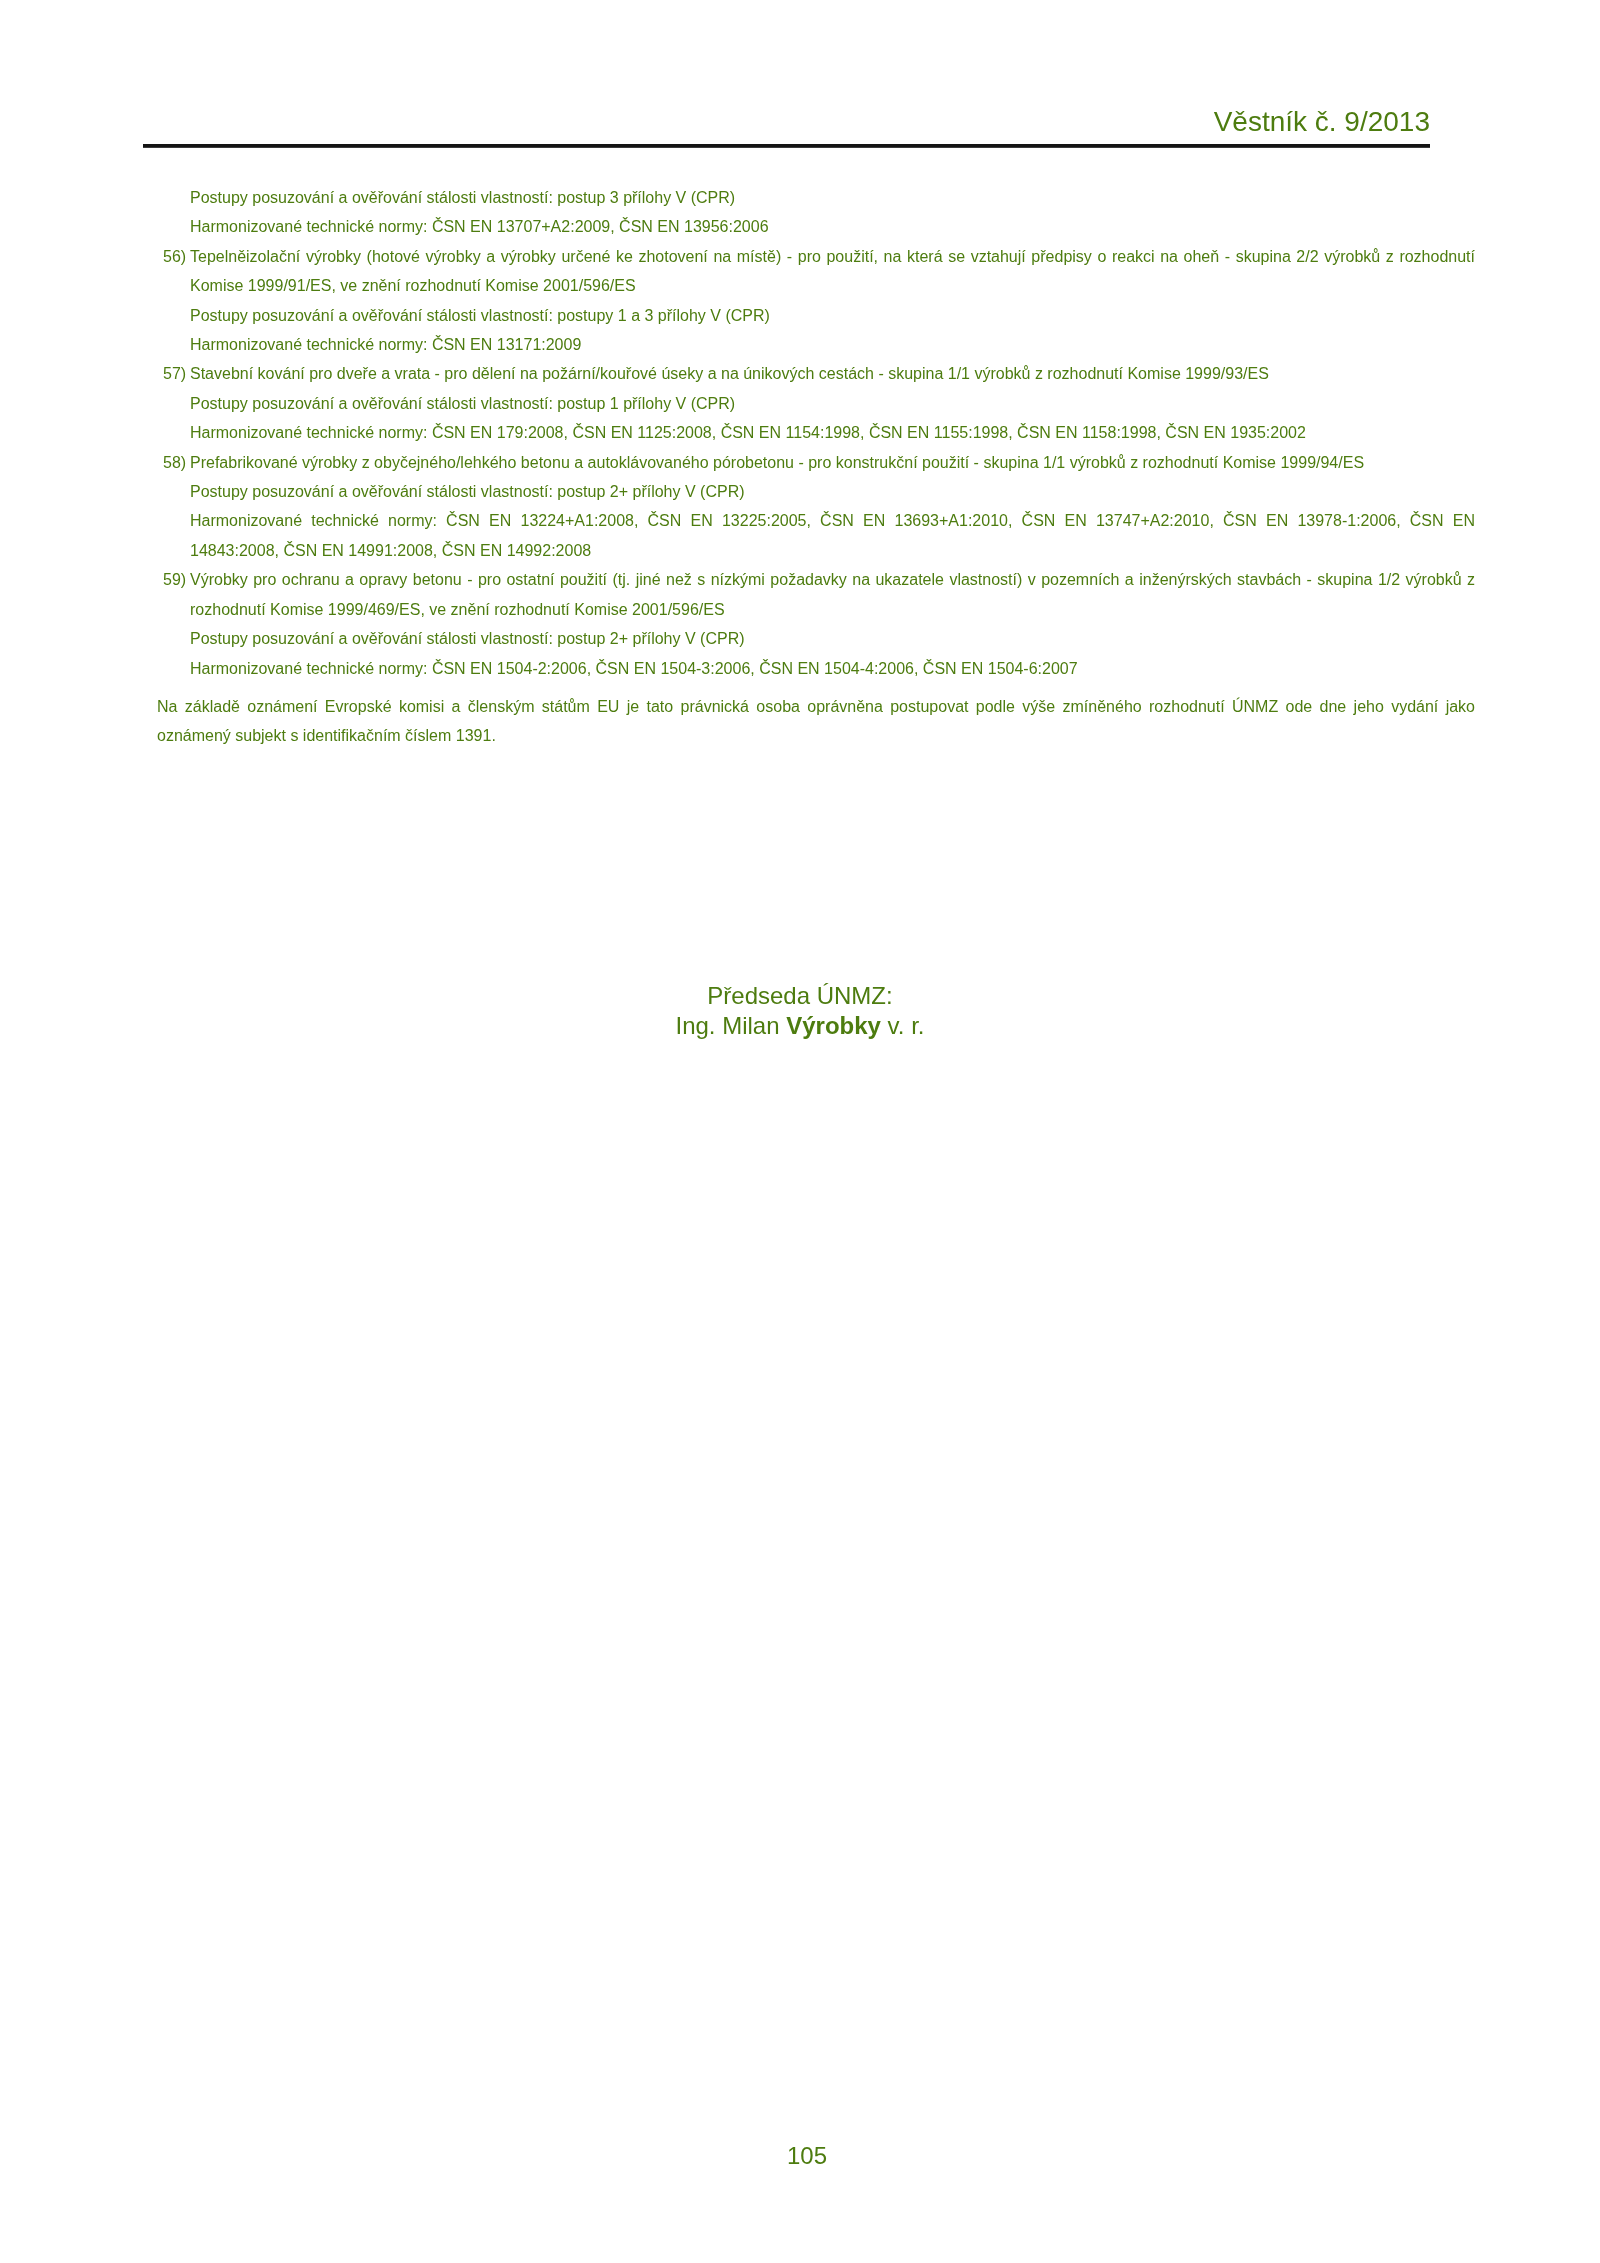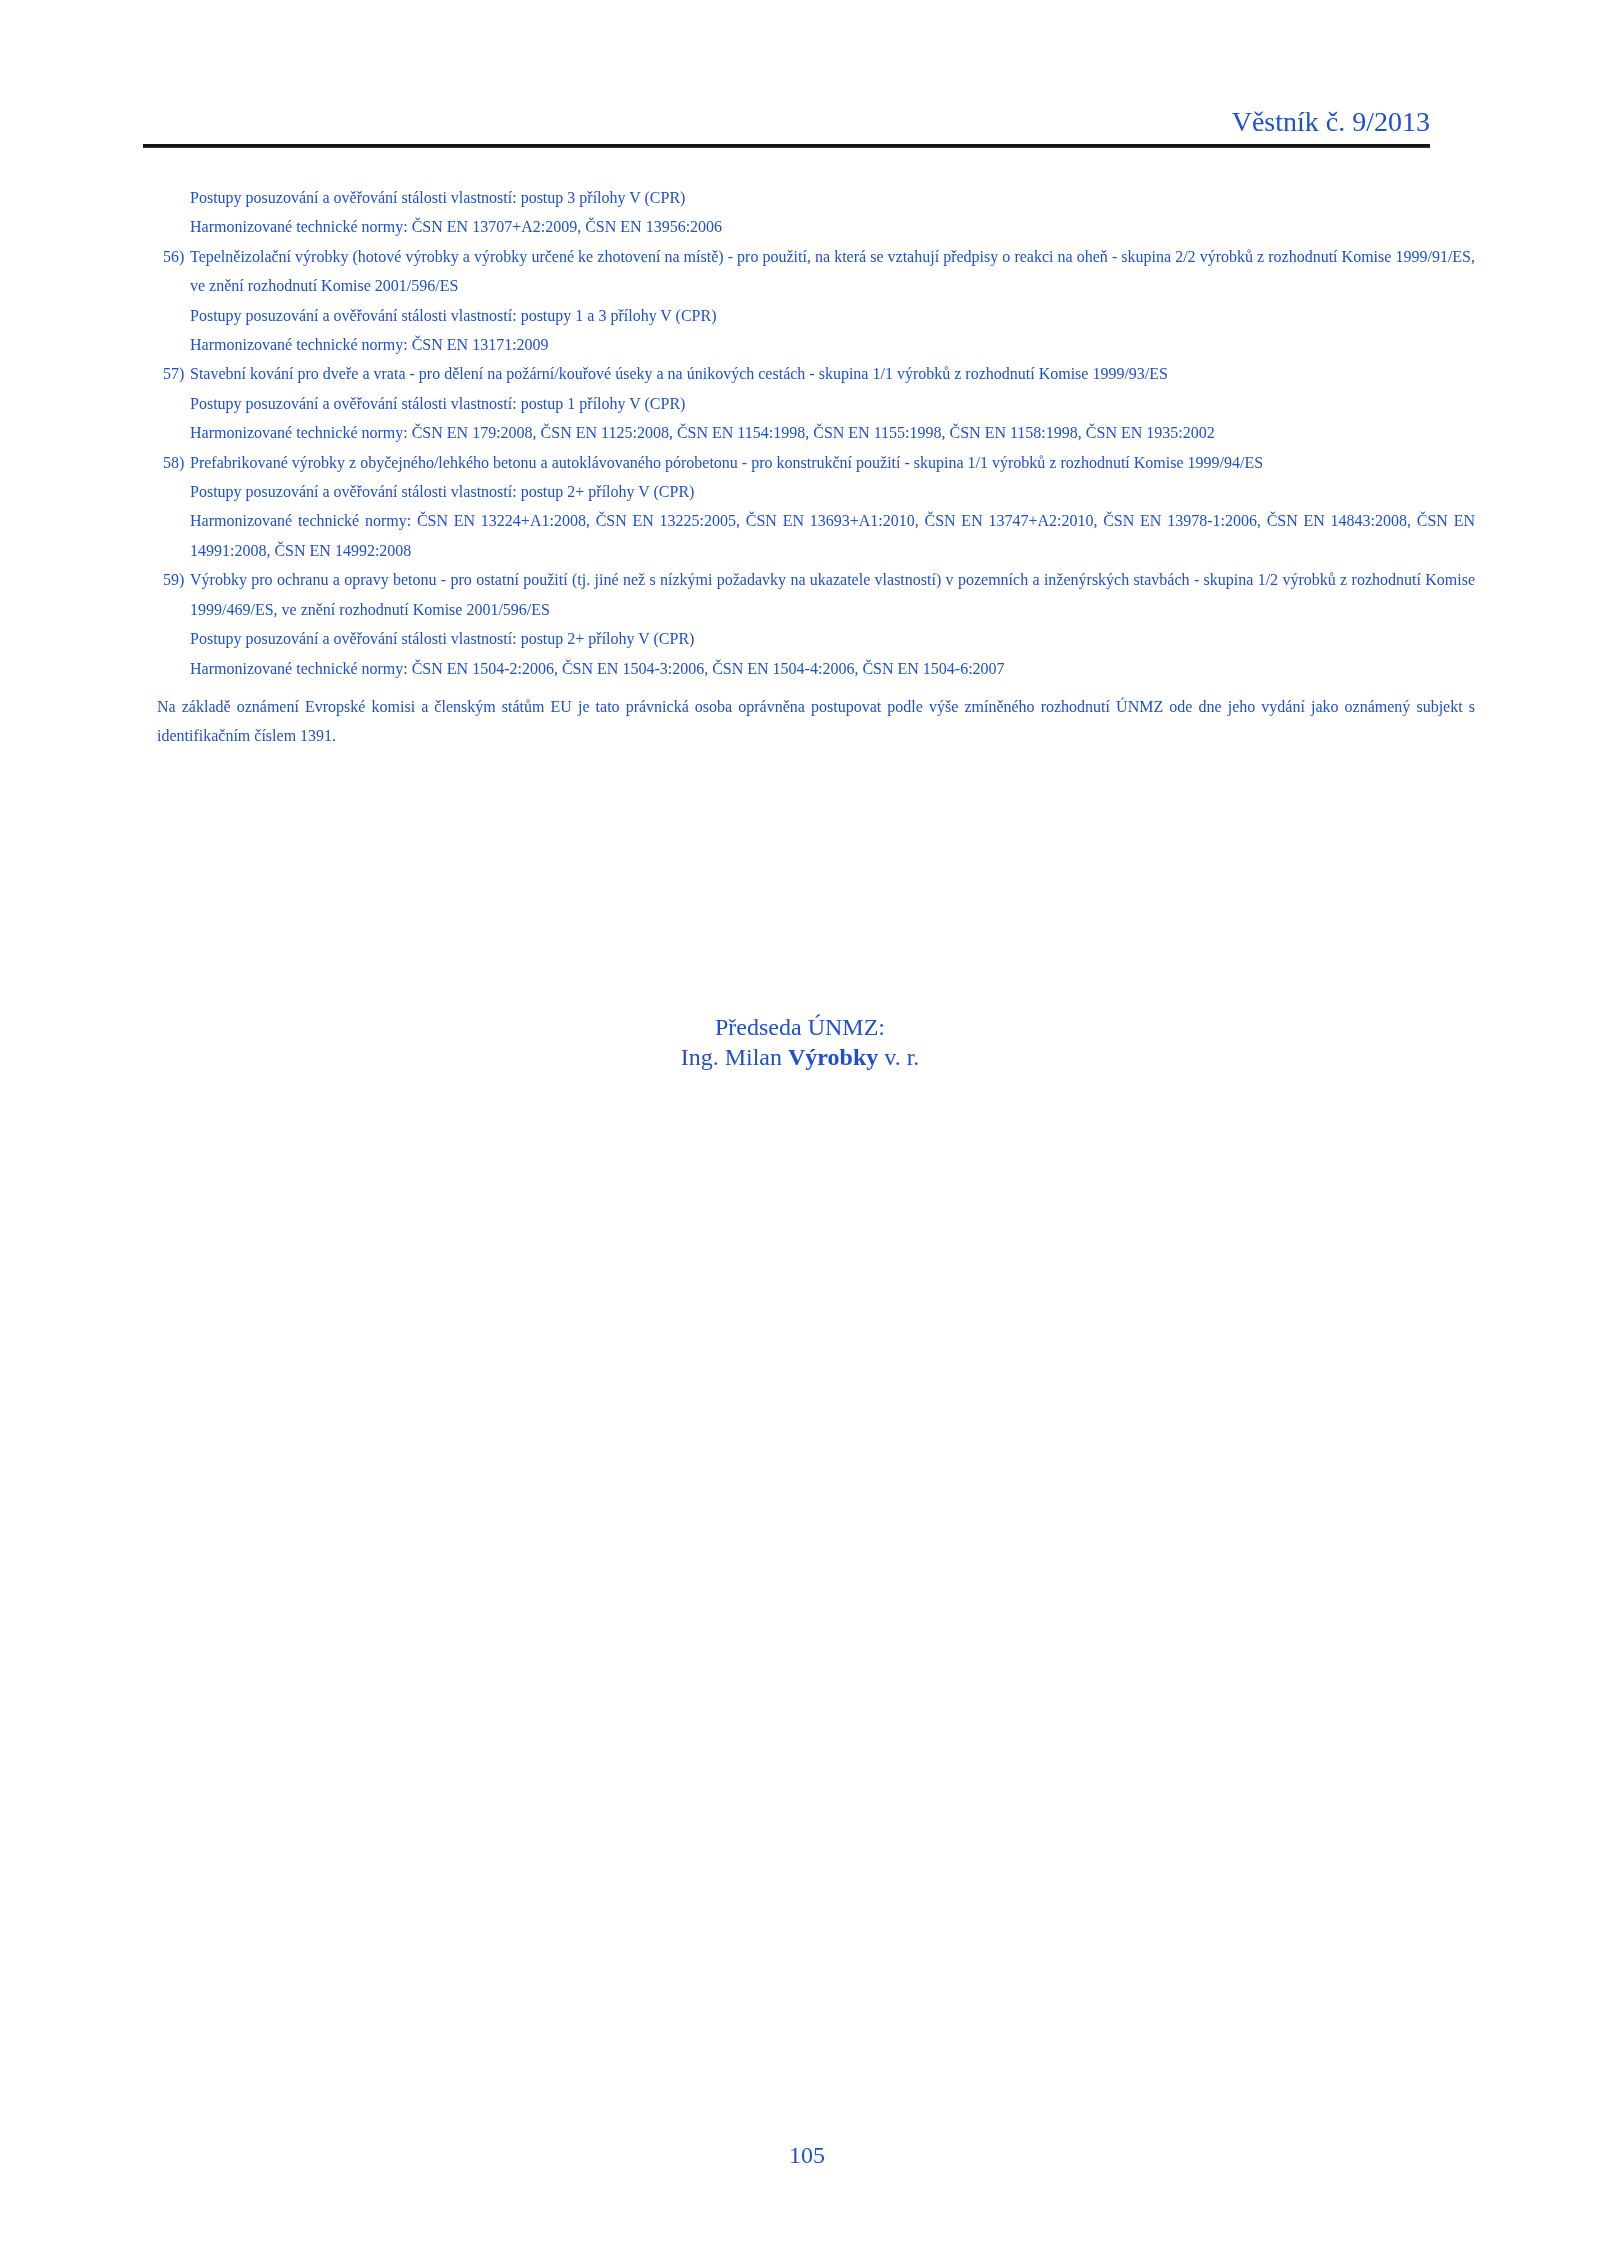--- a/index.html
+++ b/index.html
@@ -5,22 +5,22 @@
   html, body {
     margin: 0;
     padding: 0;
     background: #e8e8e8;
   }
   .page {
     position: relative;
     width: 1600px;
     height: 2263px;
     background: #ffffff;
-    color: #1d4ed8;
-    font-family: Liberation Serif, serif;
+    color: #4d7c0f;
+    font-family: Liberation Sans, sans-serif;
     overflow: hidden;
   }
   
   .header {
     position: absolute;
     left: 143px;
     top: 0;
     width: 1287px;
   }
   .header-title {
@@ -71,21 +71,20 @@
   }
   
   .signature {
     position: absolute;
     left: 0;
     top: 981px;
     width: 1600px;
     text-align: center;
     font-size: 24px;
     line-height: 30px;
-    margin-top: 31px;
   }
   .bold { font-weight: bold; }
   
   .page-number {
     position: absolute;
     left: 0;
     top: 2142px;
     width: 1600px;
     text-align: center;
     font-size: 24px;

